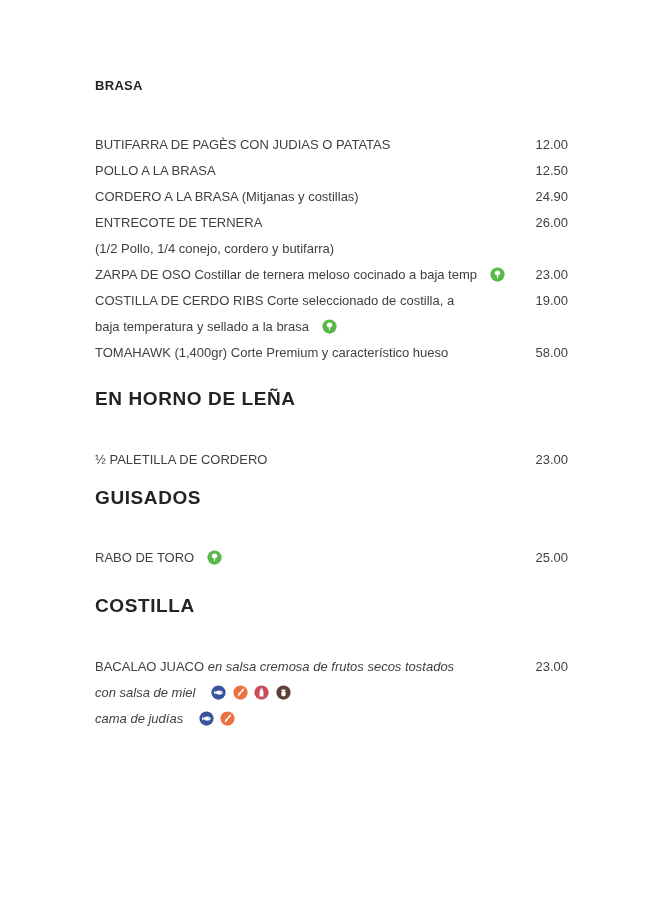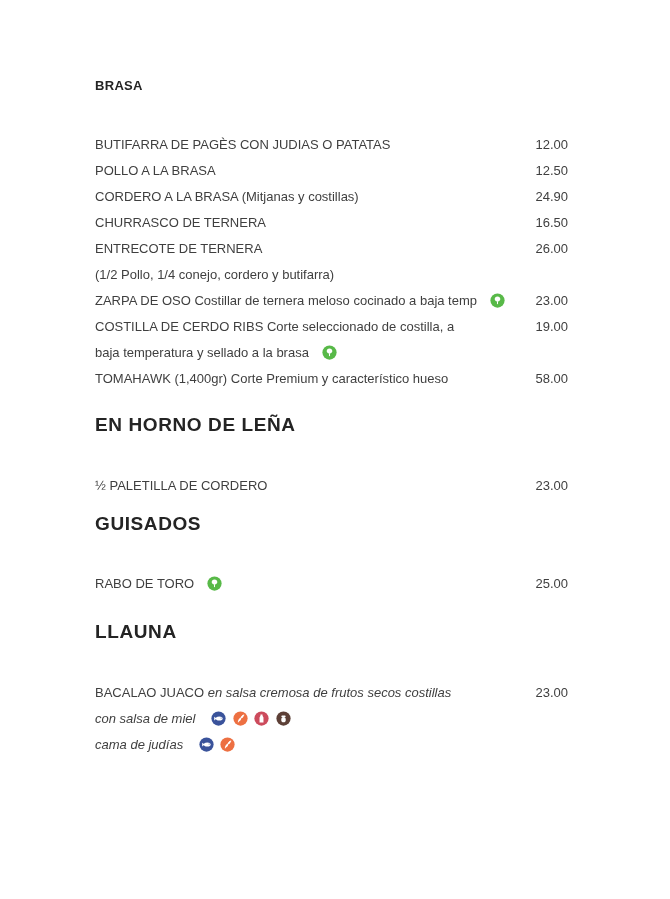--- a/index.html
+++ b/index.html
@@ -45,24 +45,20 @@
     <span class="left"><span>BUTIFARRA DE PAGÈS CON JUDIAS O PATATAS</span></span>
     <span class="price">12.00</span>
   </div>
   <div class="row">
     <span class="left"><span>POLLO A LA BRASA</span></span>
     <span class="price">12.50</span>
   </div>
   <div class="row">
     <span class="left"><span>CORDERO A LA BRASA (Mitjanas y costillas)</span></span>
     <span class="price">24.90</span>
-  </div>
-  <div class="row">
-    <span class="left"><span>CHURRASCO DE TERNERA</span></span>
-    <span class="price">16.50</span>
   </div>
   <div class="row">
     <span class="left"><span>ENTRECOTE DE TERNERA</span></span>
     <span class="price">26.00</span>
   </div>
   <div class="row">
     <span class="left"><span>(1/2 Pollo, 1/4 conejo, cordero y butifarra)</span></span>
   </div>
   <div class="row">
     <span class="left">
@@ -115,26 +111,26 @@
       <span>RABO DE TORO</span>
       <span class="icon badge-gap"><svg width="15" height="15" viewBox="0 0 16 16">
             <circle cx="8" cy="8" r="7.6" fill="#58b948"></circle>
             <path fill="#ffffff" d="M8 3.6c1.9 0 3 1.4 3 2.8 0 1.5-1.3 2.6-3 2.6S5 8 5 6.4c0-1.4 1.1-2.8 3-2.8z"></path>
             <rect x="7.45" y="8.6" width="1.1" height="3.4" rx="0.5" fill="#ffffff"></rect>
           </svg></span>
     </span>
     <span class="price">25.00</span>
   </div>
 
-  <h2 id="pescado-title" class="section-title">LLAUNA</h2>
+  <h2 id="pescado-title" class="section-title">COSTILLA</h2>
 
   <div class="row">
     <span class="left">
       <span>BACALAO JUACO</span>
-      <span class="italic">en salsa cremosa de frutos secos costillas</span>
+      <span class="italic">en salsa cremosa de frutos secos tostados</span>
     </span>
     <span class="price">23.00</span>
   </div>
   <div class="row">
     <span class="left">
       <span class="italic">con salsa de miel</span>
       <span class="icon-group">
         <span class="icon"><svg width="15" height="15" viewBox="0 0 16 16">
               <circle cx="8" cy="8" r="7.6" fill="#3a539b"></circle>
               <ellipse cx="8.8" cy="8" rx="3.6" ry="2.2" fill="#ffffff"></ellipse>

